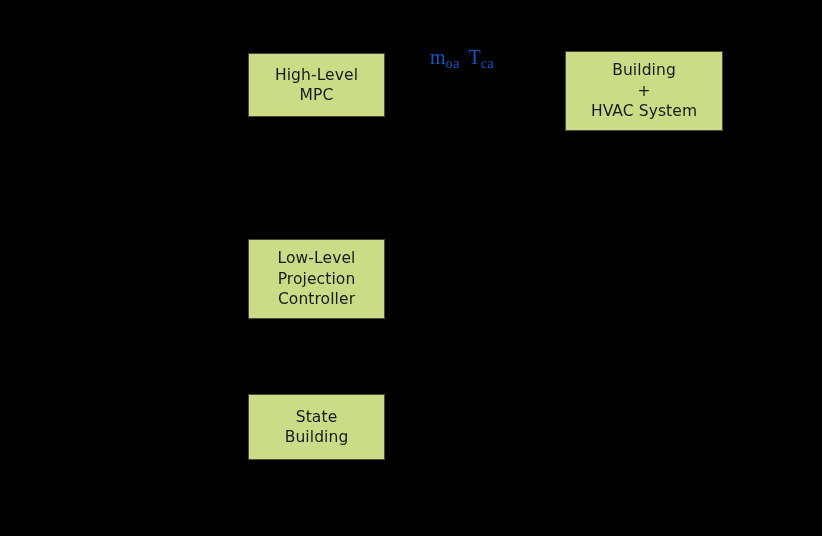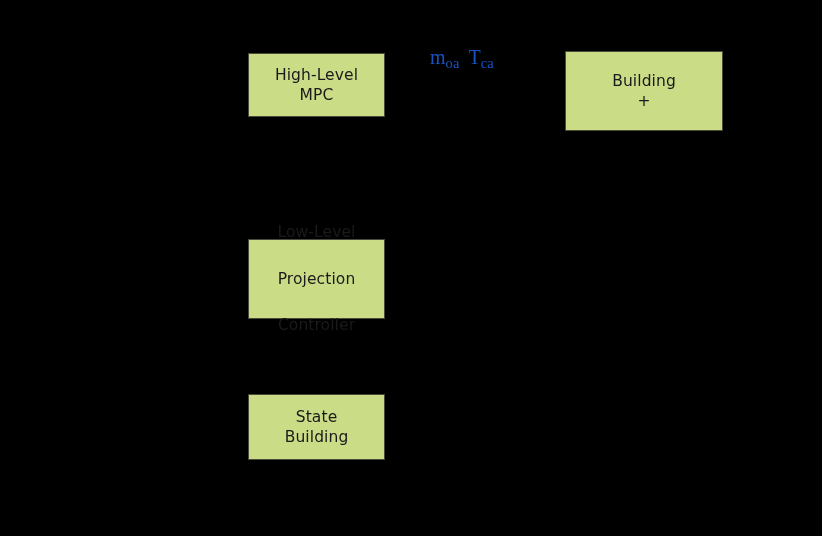--- a/index.html
+++ b/index.html
@@ -27,21 +27,21 @@
     justify-content: center;
     text-align: center;
     line-height: 1.32;
     font-size: 15.5px;
     letter-spacing: 0.1px;
   }
   .block .line { display: block; white-space: pre; }
 
   #block-hlmpc      { left: 248px; top: 53px;  width: 137px; height: 64px; }
   #block-building   { left: 565px; top: 51px;  width: 158px; height: 80px; }
-  #block-lowlevel   { left: 248px; top: 239px; width: 137px; height: 80px; gap: 26px; }
+  #block-lowlevel   { left: 248px; top: 239px; width: 137px; height: 80px; }
   #block-estimator  { left: 248px; top: 394px; width: 137px; height: 66px; }
 
   .sig-label {
     position: absolute;
     color: #1753c4;
     font-size: 20px;
     white-space: nowrap;
     line-height: 1;
     font-weight: 500;
     font-family: Liberation Serif, serif;
@@ -63,20 +63,21 @@
 <div id="canvas">
 
   <div class="block" id="block-hlmpc">
     <span class="line">High-Level</span>
     <span class="line">MPC</span>
   </div>
 
   <div class="block" id="block-building">
     <span class="line">Building</span>
     <span class="line">+</span>
+    <span class="line">HVAC System</span>
   </div>
 
   <div class="block" id="block-lowlevel">
     <span class="line">Low-Level</span>
     <span class="line">Projection</span>
     <span class="line">Controller</span>
   </div>
 
   <div class="block" id="block-estimator">
     <span class="line">State</span>

